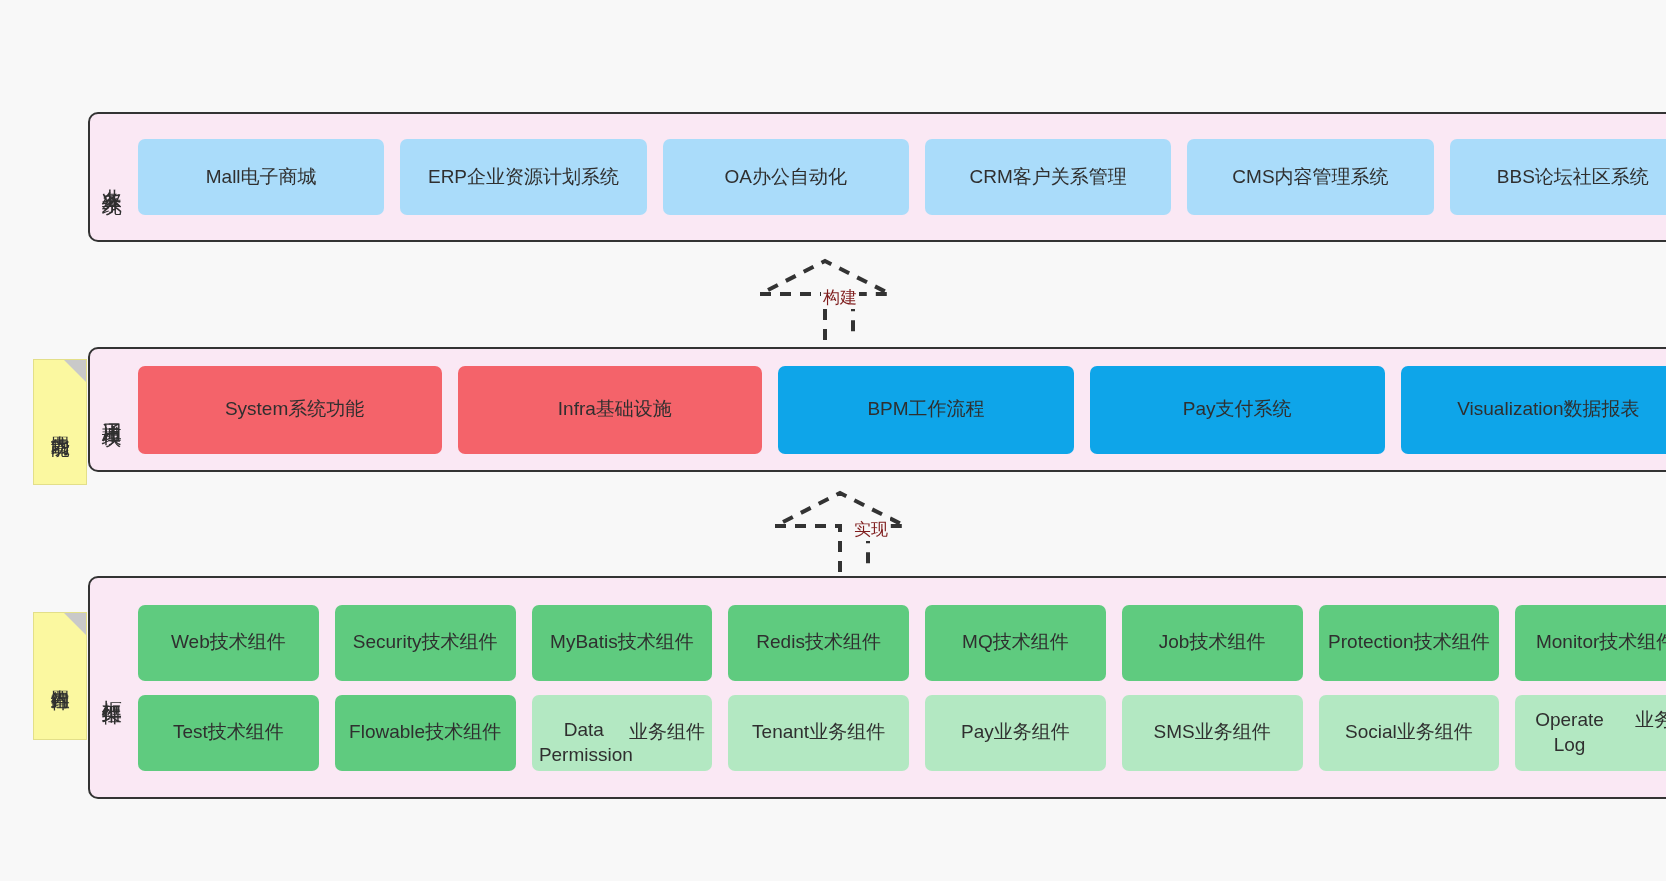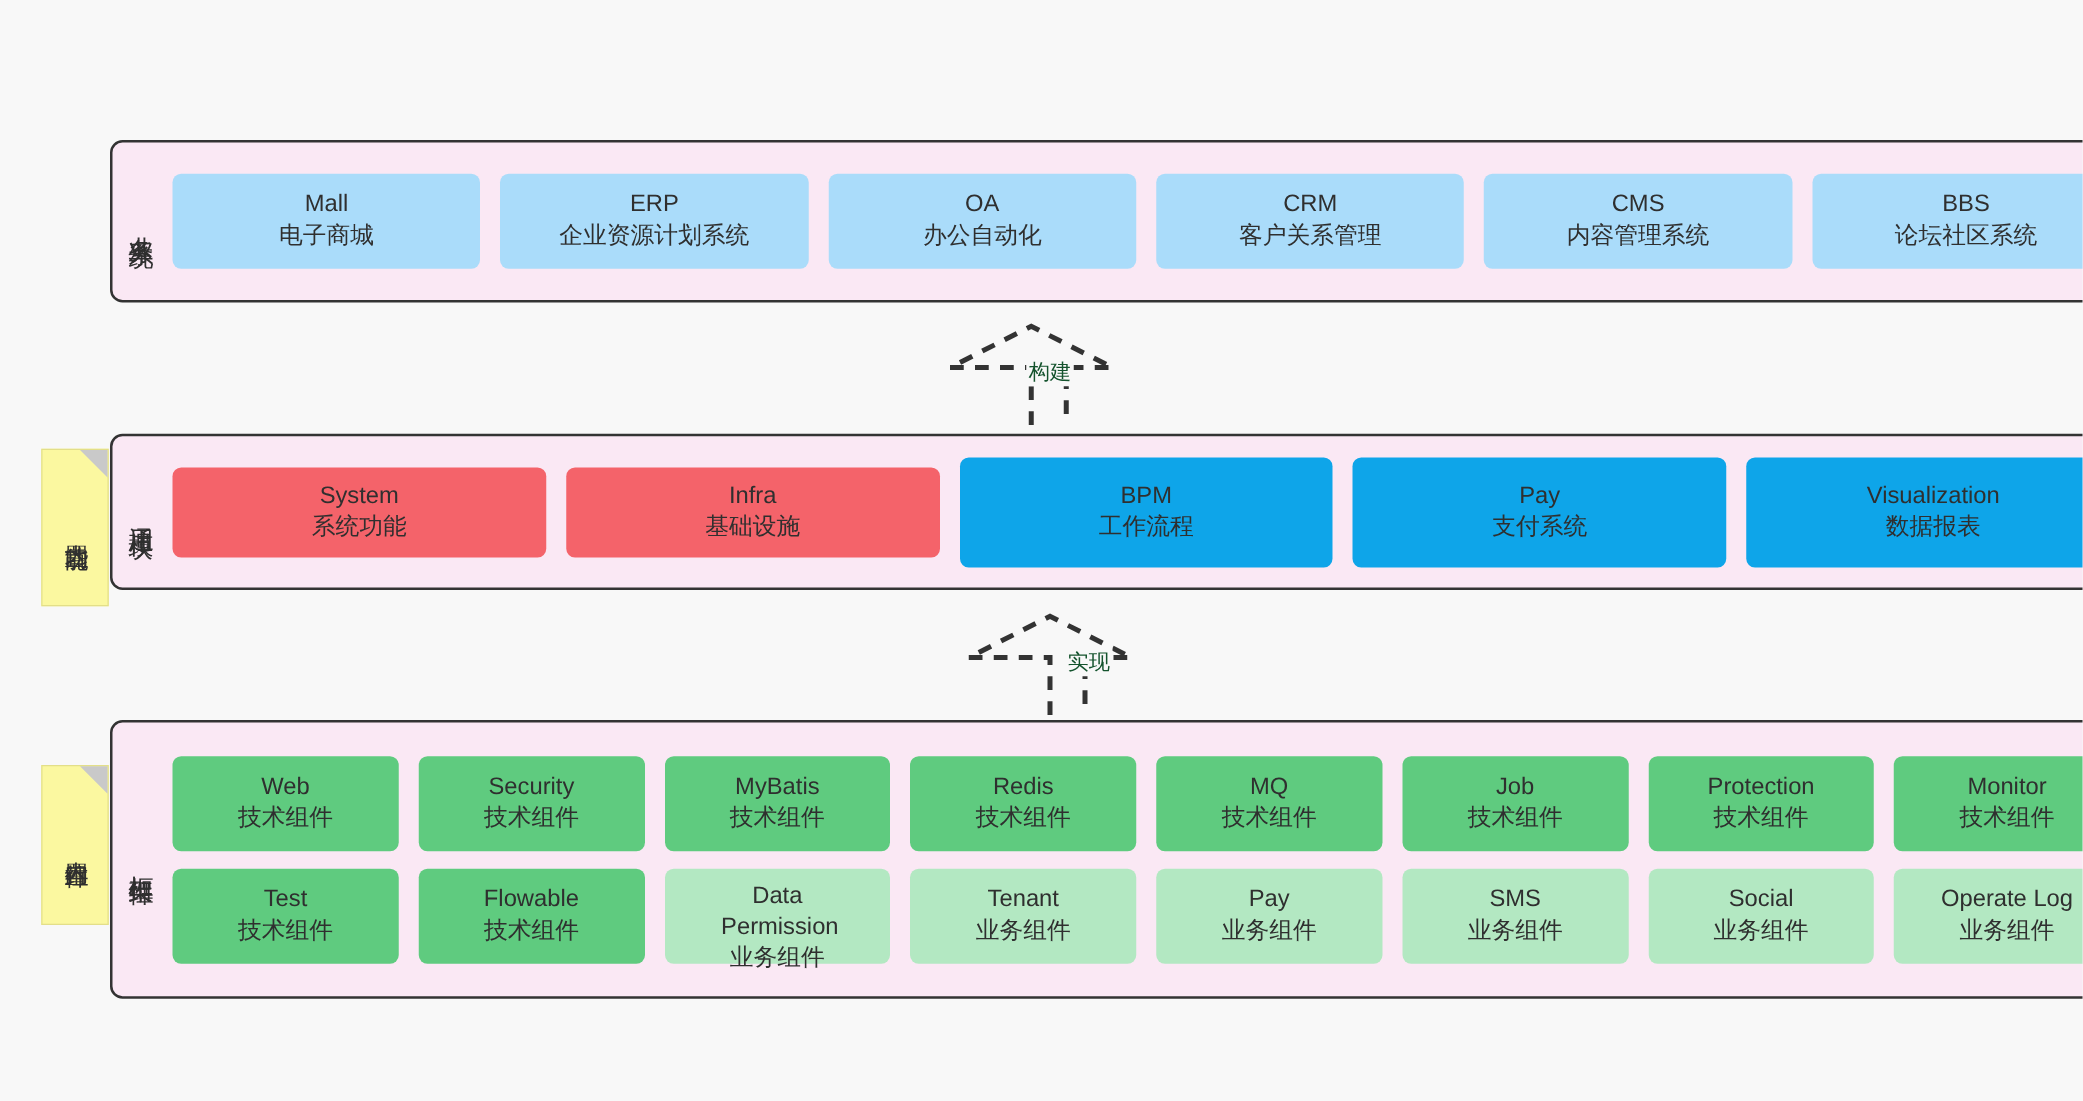--- a/index.html
+++ b/index.html
@@ -55,35 +55,35 @@
     align-items:stretch;
     gap:16px;
     width:100%;
   }
 
   
   .card{
     flex:1 1 0;
     border-radius:7px;
     display:flex;
-    flex-direction:column;
+    flex-direction:row;
     align-items:center;
     justify-content:center;
     text-align:center;
     font-size:19px;
     line-height:1.3;
     color:#2f2f2f;
     box-sizing:border-box;
     padding:6px 4px;
   }
   .card .en{display:block;}
   .card .cn{display:block;text-align:right;}
 
   .c-blue{background:#aadcfa;height:76px;}
-  .c-red{background:#f4636a;height:72px;}
+  .c-red{background:#f4636a;height:88px;padding-left:13px;}
   .c-pink{background:#0ea5e9;height:88px;}
   .c-green{background:#5fcb7f;height:76px;}
   .c-lgreen{background:#b3e8c2;height:76px;}
 
   
   .sticky{
     position:absolute;
     width:54px;
     background:#fbf8a0;
     border:1px solid #e3df89;
@@ -107,21 +107,21 @@
     border-top:22px solid #c9c9c9;
     border-left:22px solid transparent;
   }
 
   
   .arrow{position:absolute;z-index:2;}
   .arrow svg{display:block;overflow:visible;}
   .arrow .lbl{
     position:absolute;
     font-size:17px;
-    color:#14532d;
+    color:#7f1d1d;
     white-space:nowrap;
     background:#f8f8f8;
     padding:0 2px;
     font-family:Liberation Mono, monospace;
   }
 </style>
 </head>
 <body>
 
 <div class="canvas">

